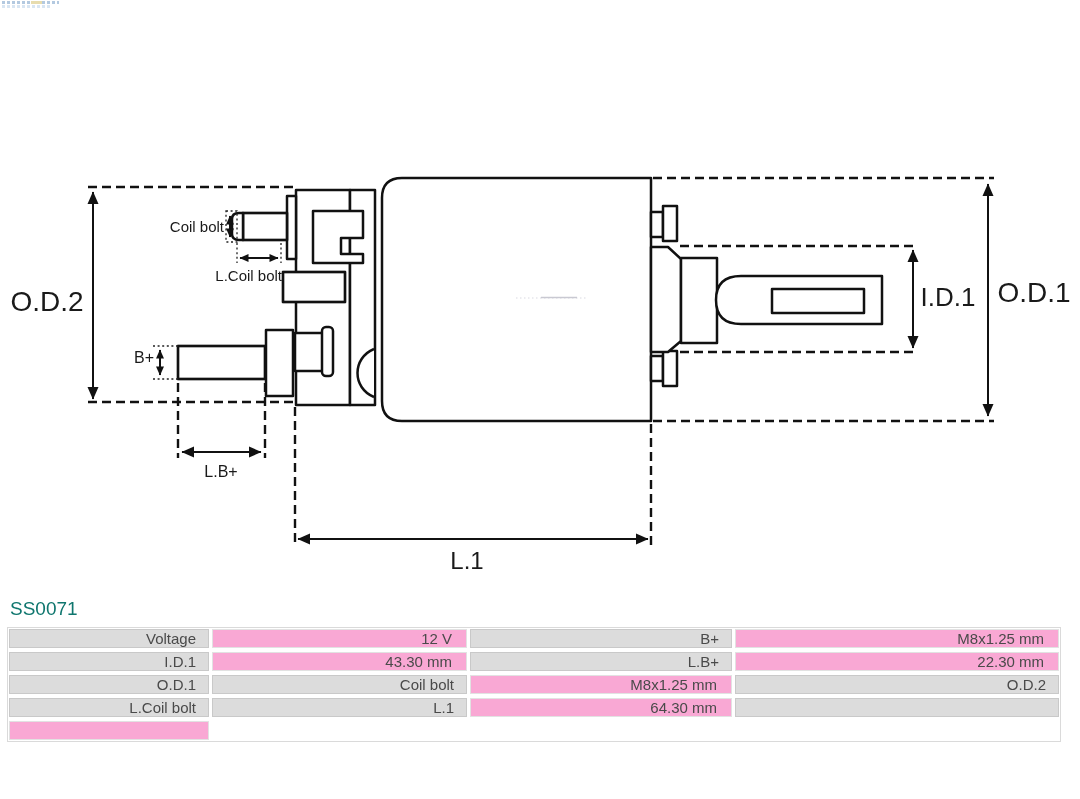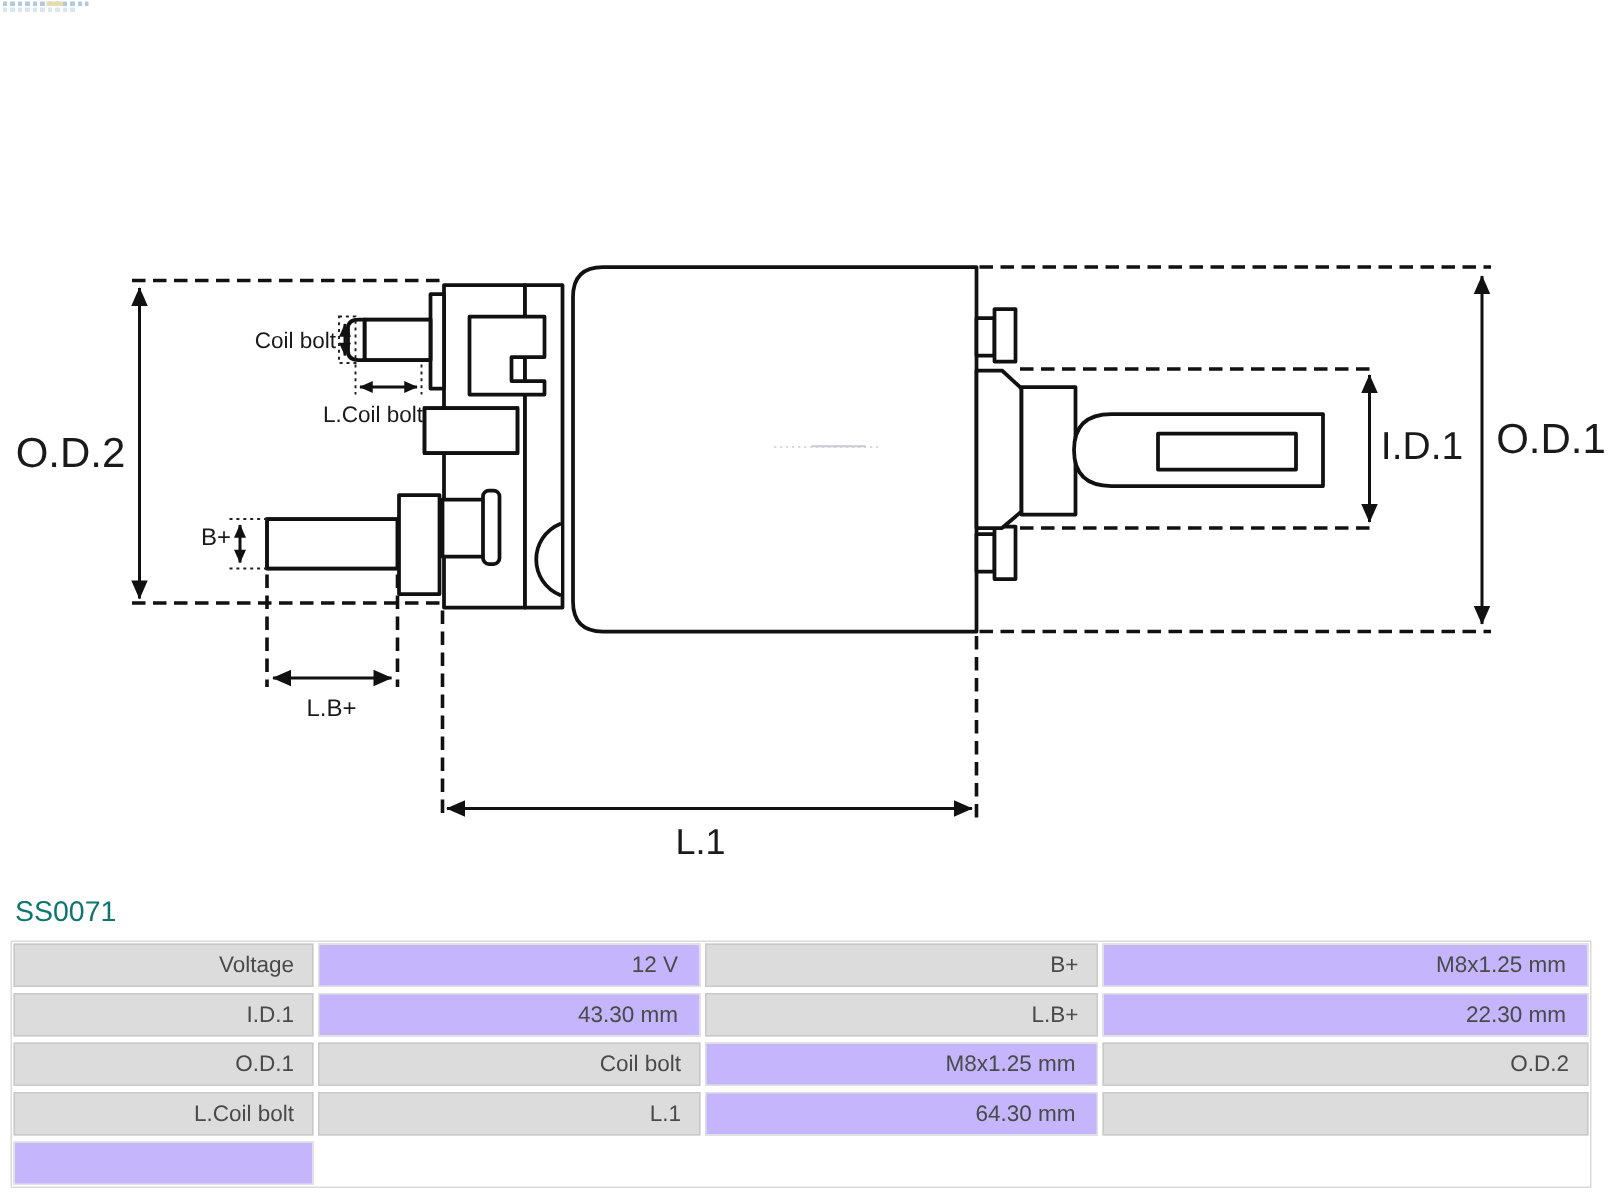--- a/index.html
+++ b/index.html
@@ -11,24 +11,24 @@
   svg .dash{stroke:#111111;stroke-width:2.4;stroke-dasharray:9 5;fill:none;}
   svg .dot{stroke:#222222;stroke-width:1.3;stroke-dasharray:2 2.6;fill:none;}
   svg .dim{stroke:#111111;stroke-width:2;fill:none;}
   svg text{fill:#1a1a1a;}
   .lblS{font-size:15px;} .lblM{font-size:16px;} .lblL{font-size:24px;}
   .lblXL{font-size:28px;} .lblI{font-size:26px;}
   .part-number{position:absolute;left:10px;top:598px;font-size:19px;color:#0f766e;}
   .spec{position:absolute;left:7px;top:627px;display:grid;
         grid-template-columns:200px 255px 262px 324px;gap:4px 3px;
         border:1px solid #dadada;padding:1px;background:#ffffff;}
-  .cell{height:29px;display:flex;align-items:center;justify-content:flex-end;
+  .cell{height:19px;display:flex;align-items:center;justify-content:flex-end;
         font-size:15px;color:#4a4a4a;box-sizing:border-box;}
   .cell.lab{background:#dcdcdc;border:1px solid #c9c9c9;padding-right:12px;}
-  .cell.val{background:#c4b5fd;border:1px solid #e2e2e2;padding-right:14px;}
+  .cell.val{background:#f9a8d4;border:1px solid #e2e2e2;padding-right:14px;}
   .af1{position:absolute;left:2px;top:1px;width:57px;height:3px;
        background:repeating-linear-gradient(90deg,#b3c9e0 0 3px,rgba(255,255,255,0) 3px 5px);}
   .af1y{position:absolute;left:31px;top:1px;width:11px;height:3px;background:#e7dcae;}
   .af2{position:absolute;left:2px;top:5px;width:48px;height:3px;
        background:repeating-linear-gradient(90deg,#d8e5f2 0 3px,rgba(255,255,255,0) 3px 5px);}
 </style>
 </head>
 <body>
 
 <div class="screen">

